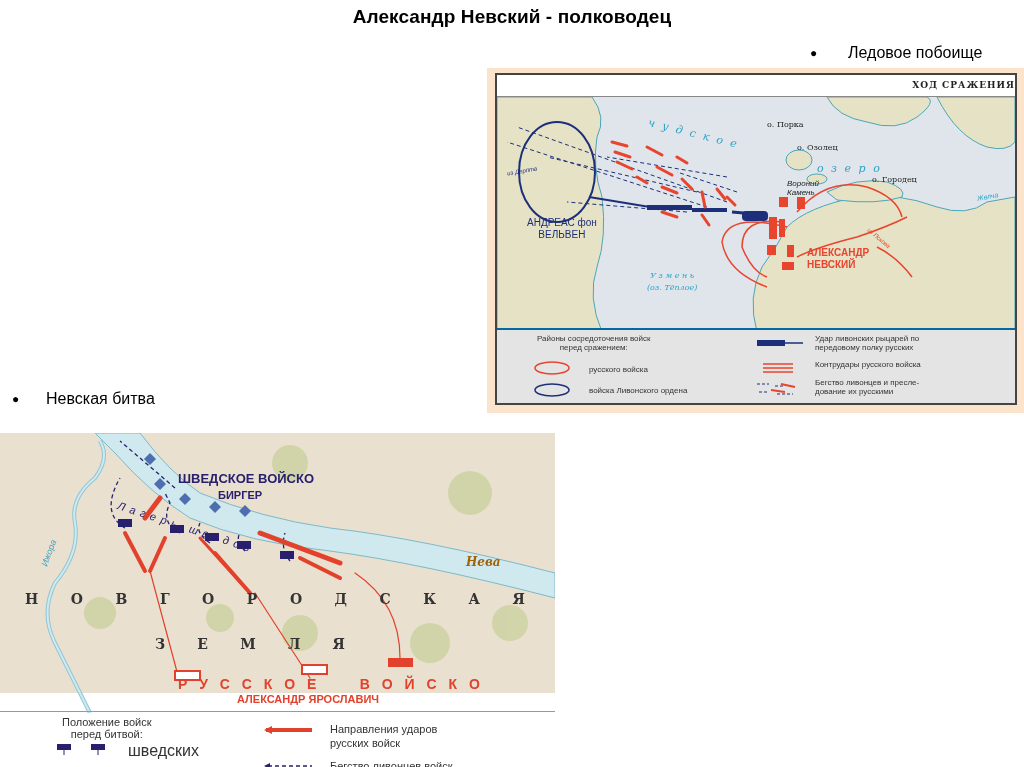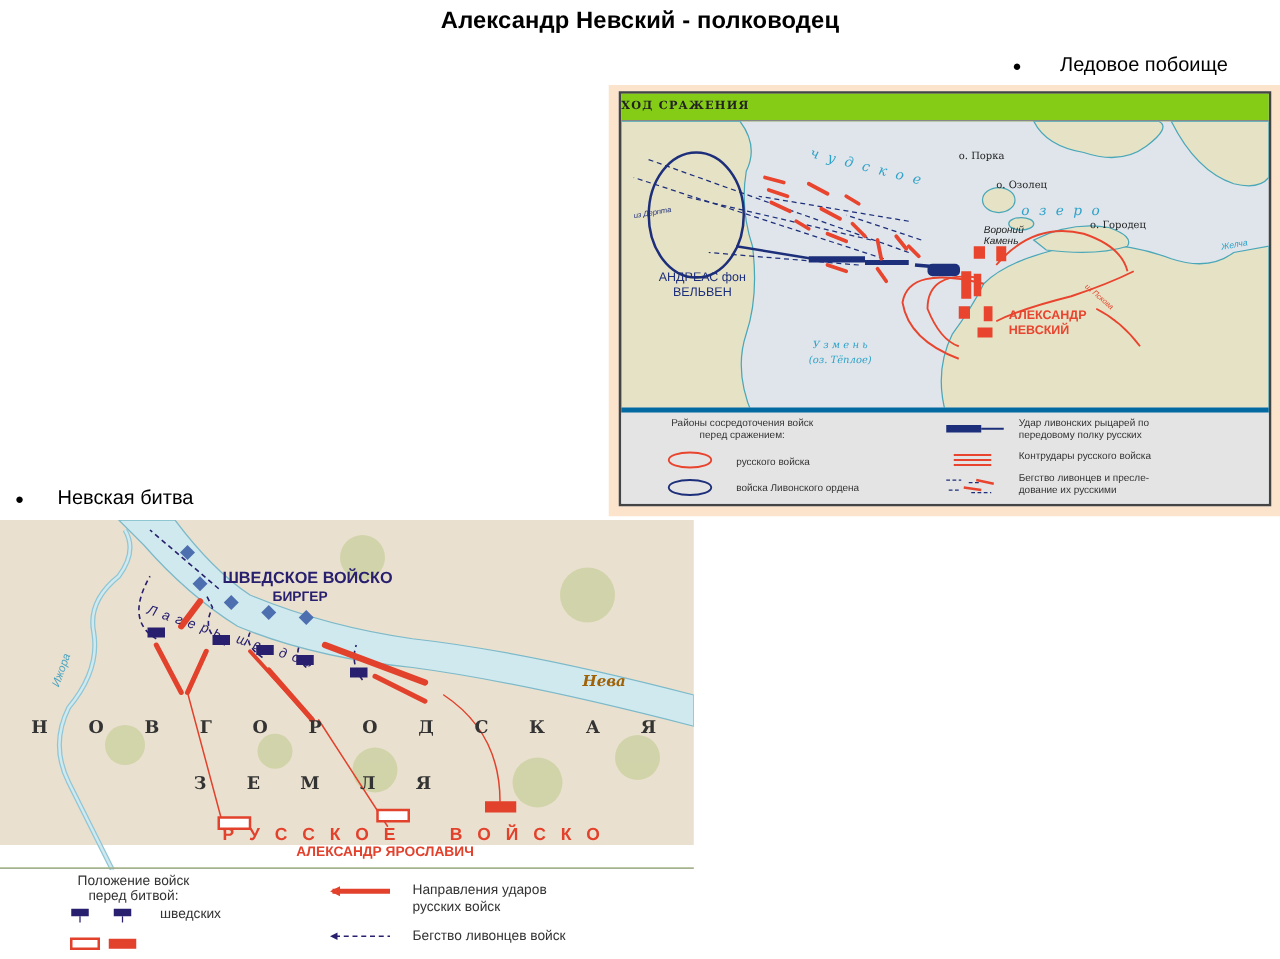--- a/index.html
+++ b/index.html
@@ -24,39 +24,39 @@
   .map1 {
     position:absolute; left:487px; top:68px; width:537px; height:345px;
     background:#fbe3cc; box-sizing:border-box;
   }
   .map1 .frame {
     position:absolute; left:8px; top:5px; right:7px; bottom:8px;
     border:2px solid #444; background:#dfe5ea; box-sizing:border-box;
   }
   .map1 .header {
     position:absolute; left:0; right:0; top:0; height:21px;
-    background:#84cc16; border-bottom:1px solid #888;
-    text-align:left; font-family:"DejaVu Serif", serif; font-weight:bold;
+    background:#ffffff; border-bottom:1px solid #888;
+    text-align:right; font-family:"DejaVu Serif", serif; font-weight:bold;
     font-size:9px; line-height:21px; letter-spacing:1px; color:#222;
   }
   .map1 svg.geo { position:absolute; left:0; top:22px; }
   .map1 .legend {
     position:absolute; left:0; right:0; bottom:0; height:73px;
-    background:#e4e4e4; border-top:4px solid #0369a1;
+    background:#e4e4e4; border-top:2px solid #0369a1;
   }
   .lbl { position:absolute; white-space:nowrap; }
 
   
   .map2 {
-    position:absolute; left:0; top:416px; width:555px; height:260px;
+    position:absolute; left:0; top:433px; width:555px; height:260px;
     background:#eae0cf;
   }
   .map2 svg.geo { position:absolute; left:0; top:0; }
   .map2 .legend {
-    position:absolute; left:0; right:0; top:278px; bottom:0; background:#bef264;
+    position:absolute; left:0; right:0; top:278px; bottom:0; background:#0ea5e9;
     border-top:1px solid #999;
   }
 </style>
 </head>
 <body>
 
 <div class="slide-title">Александр Невский - полководец</div>
 
 <div class="bullet bullet-1">
   <span class="dot">●</span>
@@ -281,21 +281,21 @@
       <span>Положение войск</span><br><span>перед битвой:</span>
     </div>
     <svg class="lbl" style="left:55px;top:30px;" width="60" height="42">
       <rect x="2" y="2" width="14" height="6" fill="#28206e"></rect>
         <path d="M9,8 L9,13" stroke="#28206e"></path>
       <rect x="36" y="2" width="14" height="6" fill="#28206e"></rect>
         <path d="M43,8 L43,13" stroke="#28206e"></path>
       <rect x="2" y="26" width="22" height="8" fill="#fff" stroke="#e2412c" stroke-width="2"></rect>
       <rect x="32" y="26" width="22" height="8" fill="#e2412c"></rect>
     </svg>
-    <div class="lbl" style="left:128px;top:30px;font-size:11px;color:#333;">шведских</div>
+    <div class="lbl" style="left:128px;top:30px;font-size:16px;color:#333;">шведских</div>
     <div class="lbl" style="left:128px;top:58px;font-size:16px;color:#333;margin-top:36px;">русских</div>
     <svg class="lbl" style="left:262px;top:12px;" width="56" height="50">
       <path d="M4,6 L50,6" stroke="#e2412c" stroke-width="4"></path>
         <path d="M2,6 L10,2 L10,10 Z" fill="#e2412c"></path>
       <path d="M6,42 L50,42" stroke="#28206e" stroke-width="1.3" stroke-dasharray="4,3"></path>
         <path d="M2,42 L8,39 L8,45 Z" fill="#28206e"></path>
     </svg>
     <div class="lbl" style="left:330px;top:10px;font-size:11px;color:#333;line-height:14px;">
       <span>Направления ударов</span><br><span>русских войск</span>
     </div>

